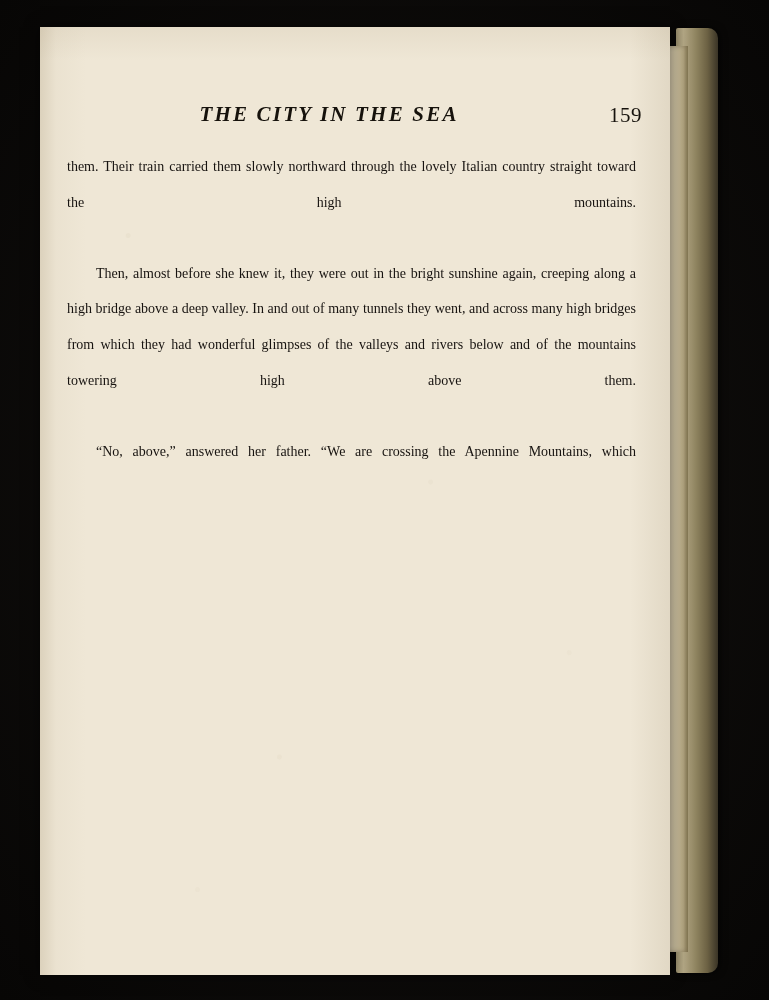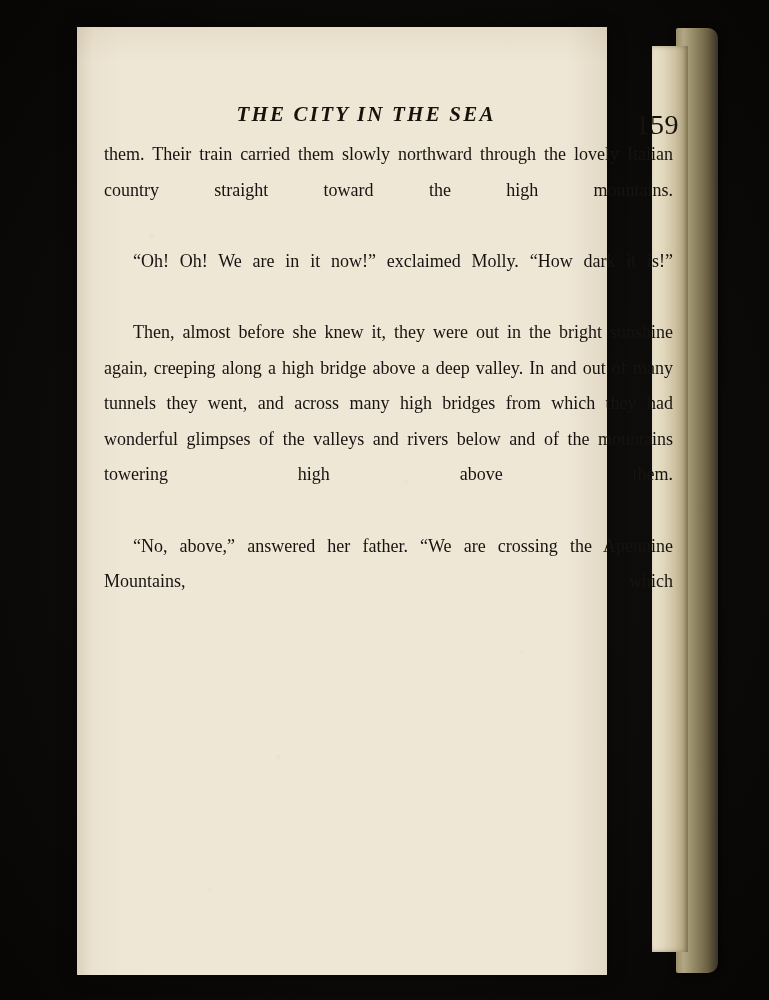--- a/index.html
+++ b/index.html
@@ -52,29 +52,28 @@
     background: linear-gradient(to right,
         #ece4cf 0%, #e2d8bd 30%, #cfc3a3 62%, #b3a682 88%, #958962 100%);
     box-shadow: inset -2px 0 5px rgba(90,78,50,0.45);
   }
 
   
   #page {
     position: absolute;
     top: 27px;
     left: 40px;
-    width: 530px;
+    width: 630px;
     height: 948px;
     background: #efe7d6;
     background-image:
       linear-gradient(to right, rgba(150,132,96,0.22) 0px, rgba(150,132,96,0.05) 16px, rgba(0,0,0,0) 46px),
       linear-gradient(to left, rgba(140,124,90,0.14) 0px, rgba(0,0,0,0) 40px),
       linear-gradient(to bottom, rgba(150,132,96,0.10) 0px, rgba(0,0,0,0) 34px);
     box-shadow: 0 0 14px rgba(0,0,0,0.55);
-    margin-left: 37px;
   }
 
   
   #grain {
     position: absolute;
     inset: 0;
     pointer-events: none;
     opacity: 0.55;
     background-image:
       radial-gradient(circle at 14% 22%, rgba(160,140,102,0.10) 0 2px, rgba(0,0,0,0) 3px),
@@ -102,37 +101,37 @@
     font-weight: bold;
     font-size: 21px;
     letter-spacing: 2.2px;
     color: #16120c;
     padding-right: 52px;
     box-sizing: border-box;
   }
   #page-number {
     position: absolute;
     right: 28px;
-    top: 7px;
+    top: 1px;
     font-family: "Liberation Serif", serif;
-    font-size: 28px;
+    font-size: 21px;
     color: #16120c;
     letter-spacing: 0.5px;
   }
 
   
   #body-text {
     position: absolute;
-    top: 110px;
+    top: 122px;
     left: 0;
     width: 630px;
     padding: 0 34px 0 27px;
     box-sizing: border-box;
     font-family: "Liberation Serif", serif;
-    font-size: 18px;
+    font-size: 14px;
     line-height: 35.6px;
     color: #171310;
     text-align: justify;
     text-justify: inter-word;
   }
   #body-text p {
     margin: 0;
   }
   #body-text p.indent {
     text-indent: 29px;
@@ -157,19 +156,18 @@
   <div id="page">
     <div id="grain"></div>
 
     <div id="running-head">
       <div id="head-title">THE CITY IN THE SEA</div>
       <div id="page-number">159</div>
     </div>
 
     <div id="body-text">
       <p>them.  Their train carried them slowly northward through the lovely Italian country straight toward the high mountains.</p>
-      <p class="indent">“Oh! Oh! We are in it now!” exclaimed Molly.  “How dark it is!”</p>
       <p class="indent">Then, almost before she knew it, they were out in the bright sunshine again, creeping along a high bridge above a deep valley.  In and out of many tunnels they went, and across many high bridges from which they had wonderful glimpses of the valleys and rivers below and of the mountains towering high above them.</p>
       <p class="indent">“No, above,” answered her father.  “We are crossing the Apennine Mountains, which</p>
     </div>
   </div>
 
 </div>
 
 </body></html>

